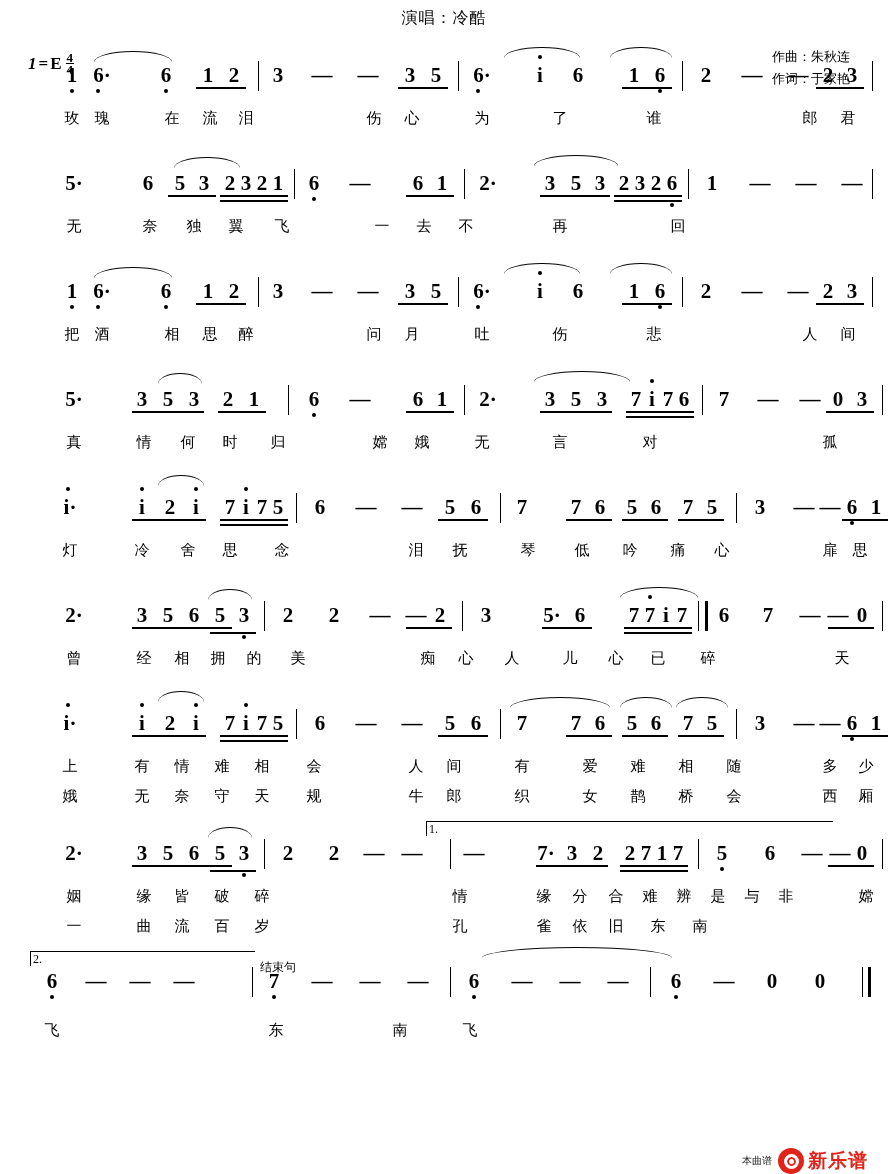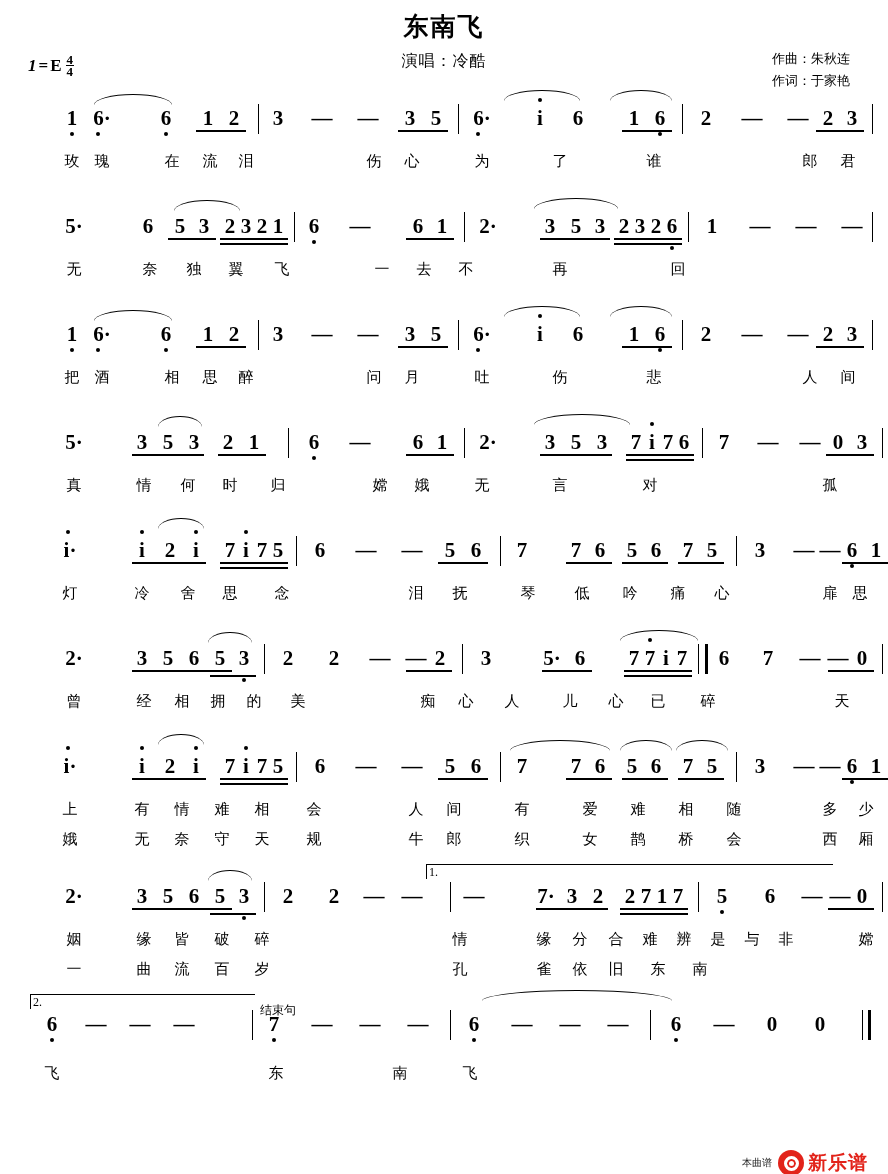--- a/index.html
+++ b/index.html
@@ -200,21 +200,20 @@
   <div class="keysig">
     <span class="one">1</span>
     <span class="eq">=</span>
     <span>E</span>
     <span class="frac">
       <span class="num">4</span>
       <span class="den">4</span>
     </span>
   </div>
 
-  <div class="title">东南飞</div>
   <div class="singer">演唱：冷酷</div>
 
   <div class="credits">
     <div>作曲：朱秋连</div>
     <div>作词：于家艳</div>
   </div>
 
   <div class="row" style="margin-top:34px;">
     <div class="notes">
       <span class="n" style="left:42px">1</span>

